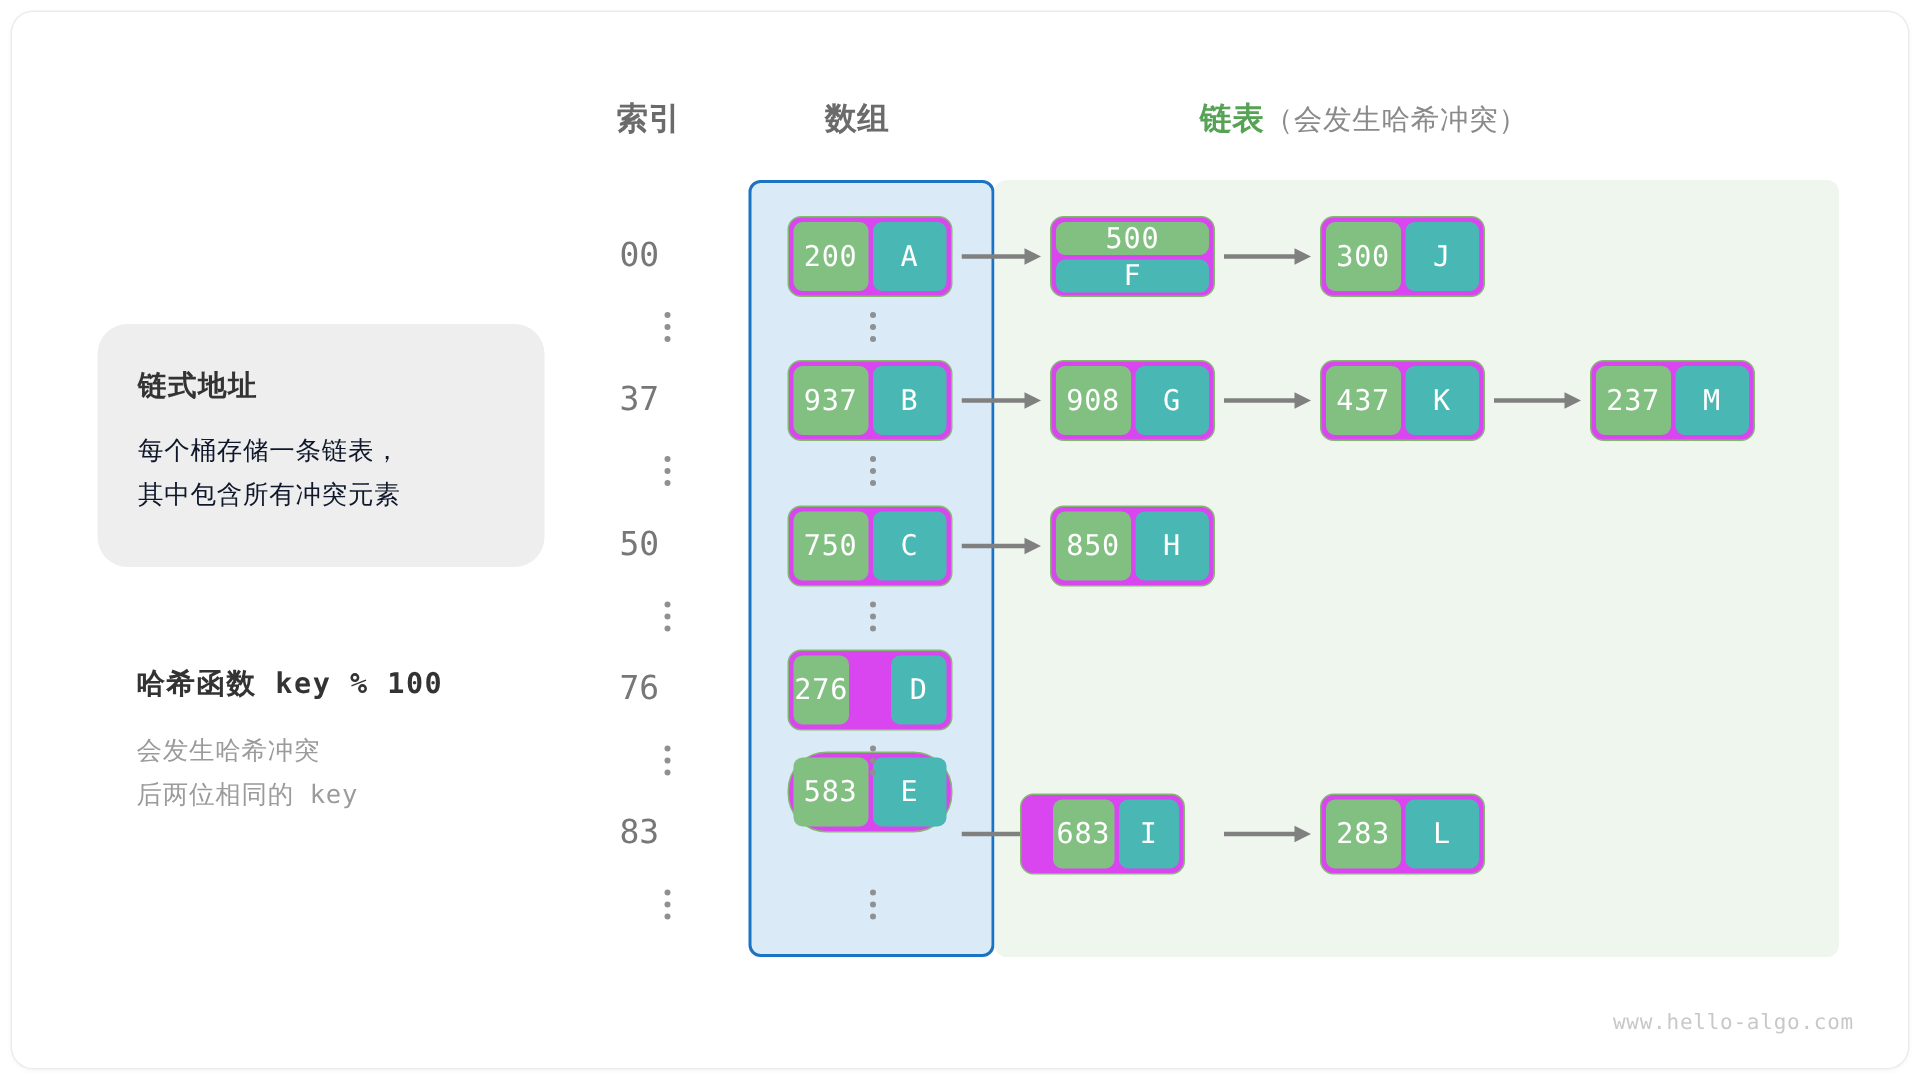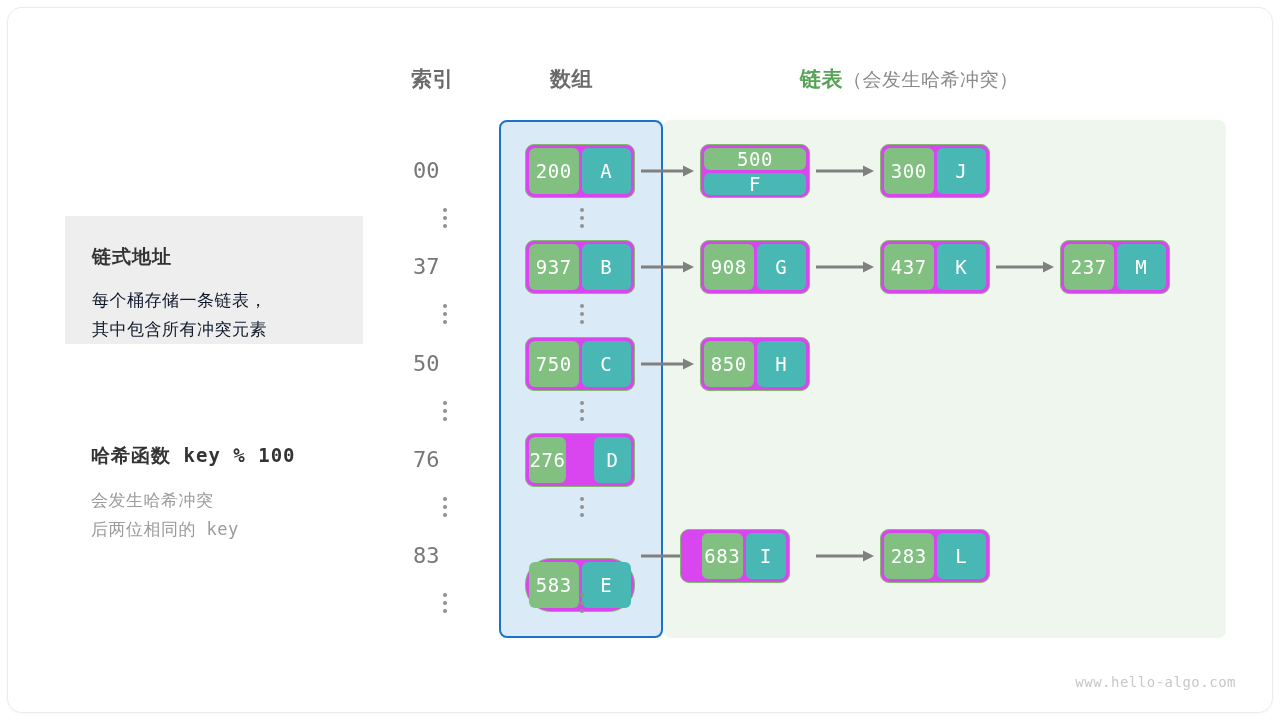--- a/index.html
+++ b/index.html
@@ -38,23 +38,23 @@
   #hdr-index { left: 403px; top: 57px; }
   #hdr-array { left: 542px; top: 57px; }
   #hdr-list  { left: 792px; top: 57px; }
   #hdr-list .list-main { color: #56a356; font-weight: bold; }
   #hdr-list .list-sub  { color: #8a8a8a; font-weight: normal; font-size: 19px; }
 
   
   #info-card {
     position: absolute;
     left: 57px; top: 208px;
-    width: 298px; height: 128px;
+    width: 298px; height: 162px;
     background: #eeeeee;
-    border-radius: 0;
+    border-radius: 20px;
     font-family: Liberation Serif, serif;
   }
   #info-card-title {
     position: absolute;
     left: 27px; top: 28px;
     font-size: 19px; font-weight: bold;
     color: #333333;
     letter-spacing: 1px;
   }
   #info-card-body {
@@ -280,21 +280,21 @@
       <div class="node" style="left: 692px; top: 329px; justify-content: space-between;">
         <div class="key">850</div>
         <div class="val">H</div>
       </div>
       <div class="idx" style="top: 423px;">76</div>
       <div class="node" style="left: 517px; top: 425px; gap: 28px;">
         <div class="key">276</div>
         <div class="val">D</div>
       </div>
       <div class="idx" style="top: 519px;">83</div>
-      <div class="node" style="left: 517px; top: 550px; border-radius: 26px;">
+      <div class="node" style="left: 517px; top: 493px; border-radius: 26px;">
         <div class="key">583</div>
         <div class="val">E</div>
       </div>
       <div class="arrow" style="left: 633px; top: 541px; width: 53px;">
         <svg width="53" height="14" viewBox="0 0 53 14">
           <line x1="0" y1="7" x2="44" y2="7" stroke="#808080" stroke-width="3"></line>
           <polygon points="53,7 42,1.5 42,12.5" fill="#808080"></polygon>
         </svg>
       </div>
       <div class="node" style="left: 672px; top: 521px; padding-left: 21px;">

